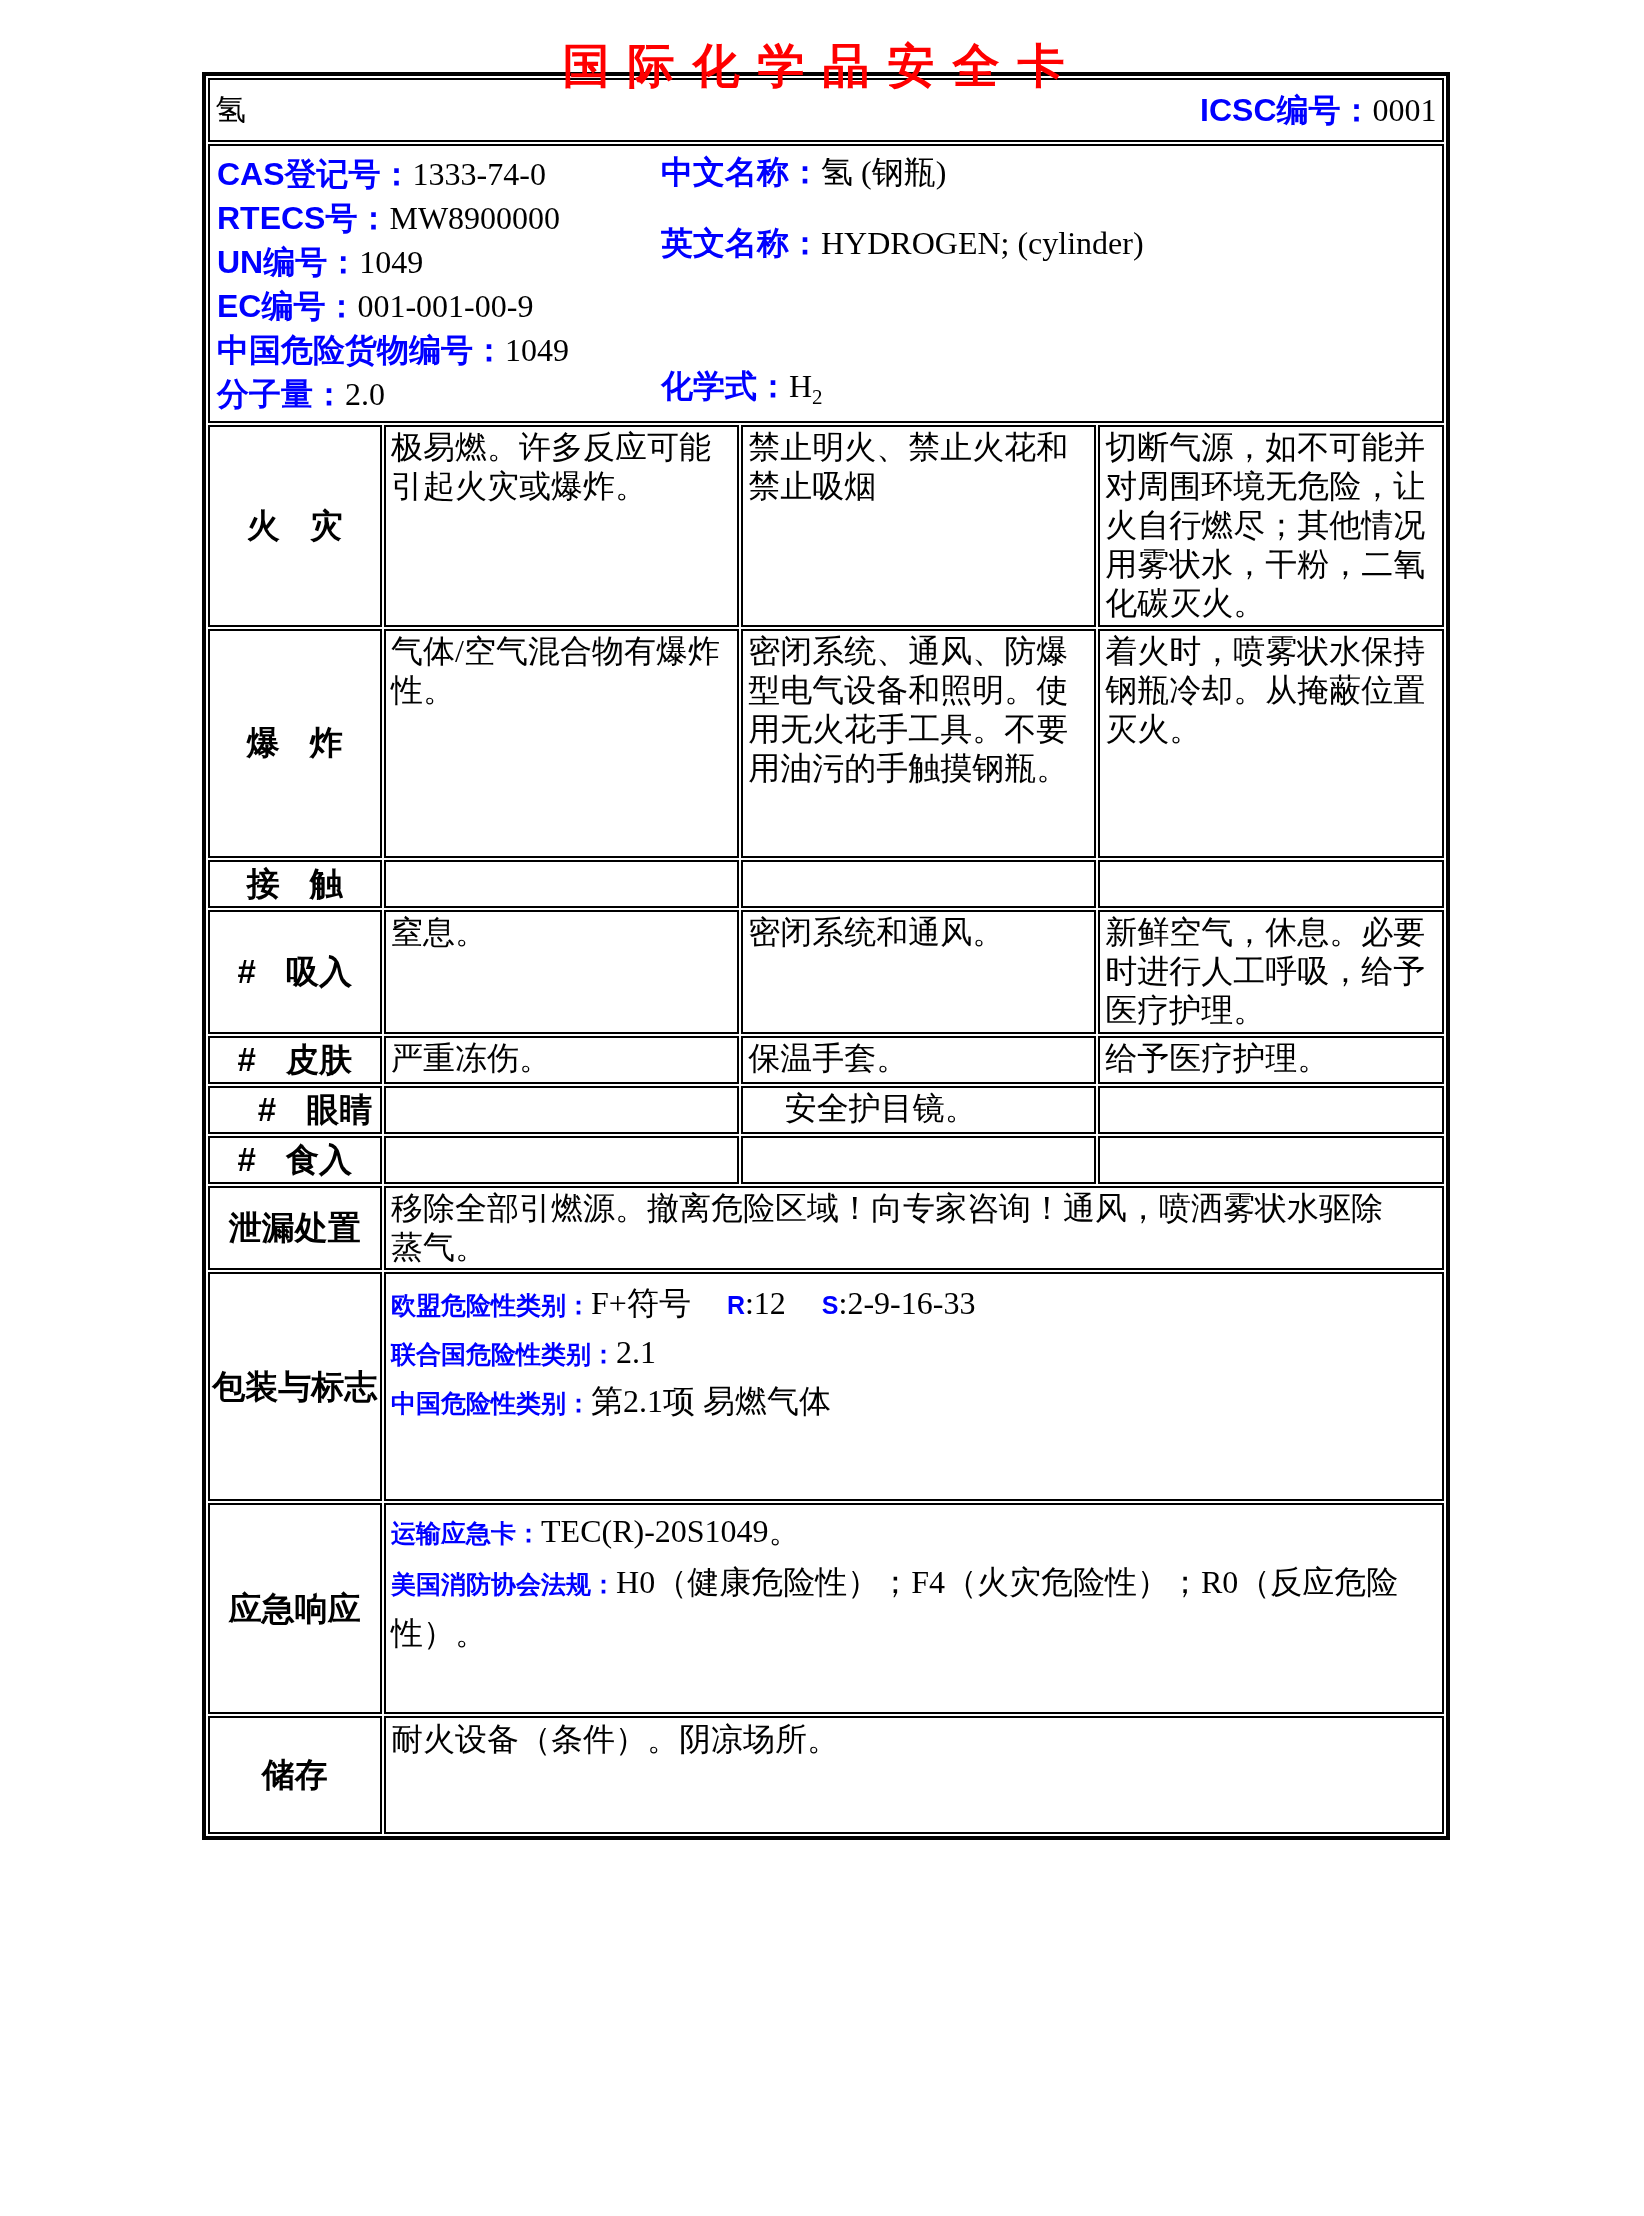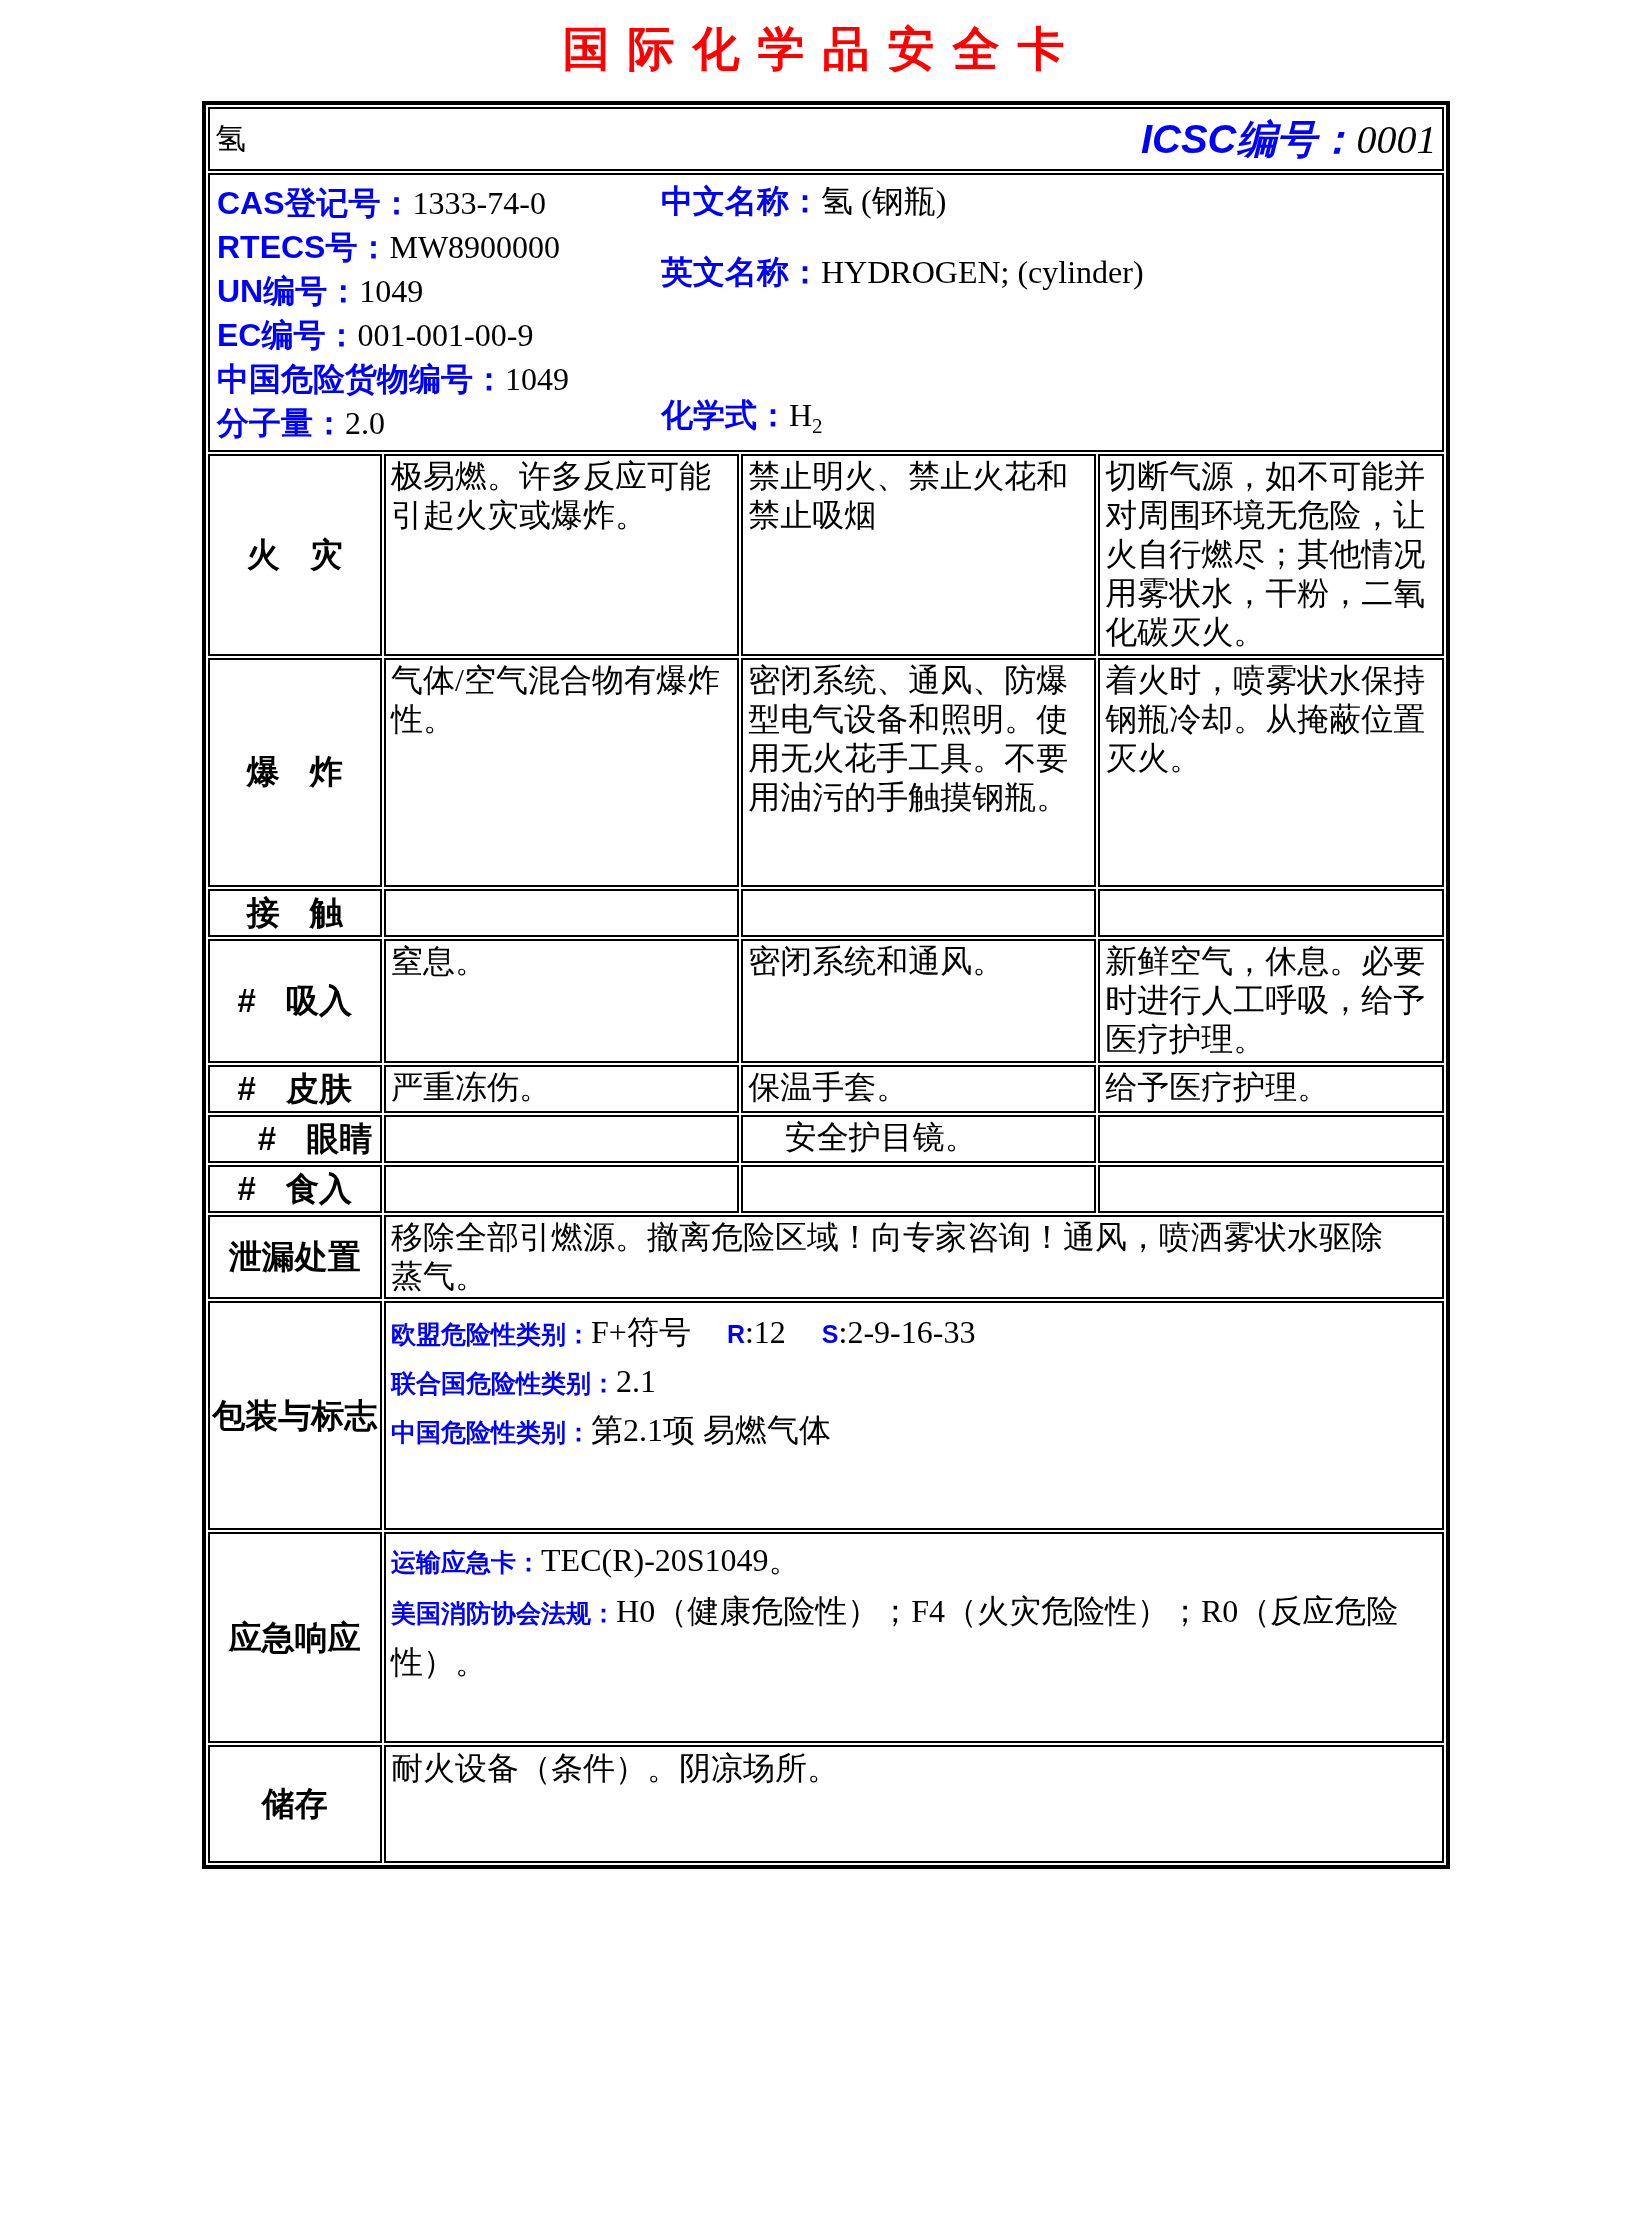--- a/index.html
+++ b/index.html
@@ -4,21 +4,21 @@
 <style>
   :root { --blue:#0000FF; --red:#FF0000; --ink:#000000; }
   * { box-sizing: border-box; }
   html,body { margin:0; padding:0; }
   body {
     width:1645px; height:2216px; background:#ffffff;
     font-family:"Liberation Serif","DejaVu Serif",serif;
     color:var(--ink);
   }
   .title {
-    padding-top:18px; height:101px;
+    padding-top:35px; height:72px;
     text-align:center;
     font-family:"Liberation Sans","DejaVu Sans",sans-serif;
     font-weight:bold; font-size:47px; letter-spacing:18px;
     color:var(--red); white-space:nowrap;
   }
   table.card {
     margin-left:202px;
     width:1248px; table-layout:fixed;
     border-collapse:separate; border-spacing:2.8px;
     border:4.2px solid var(--ink);
@@ -56,21 +56,21 @@
   .tr-r5 td { height:46px;padding-left:42px;  }
   .tr-r6 td { height:43px;  }
   .tr-spill td { height:76px; }
   .tr-pack  td { height:229px; }
   .tr-emer  td { height:211px; }
   .tr-store td { height:118px; }
 
   
   .namebar { display:flex; justify-content:space-between; align-items:center; height:100%; }
   .namebar .substance { font-size:30.5px; }
-  .namebar .icsc { font-size:40px; white-space:nowrap;font-style:italic; }
+  .namebar .icsc { font-size:32px; white-space:nowrap; }
 
   
   td.info-cell { position:relative; padding:5.5px 5.5px 5.5px 7px; }
   .info-line { line-height:44px; white-space:nowrap; font-size:32px; }
   .info-right { position:absolute; left:451px; white-space:nowrap; font-size:32px; }
   .pos-cn { top:7px; }
   .pos-en { top:78px; }
   .pos-formula { top:221px; }
   .formula sub { font-size:21px; }
 

